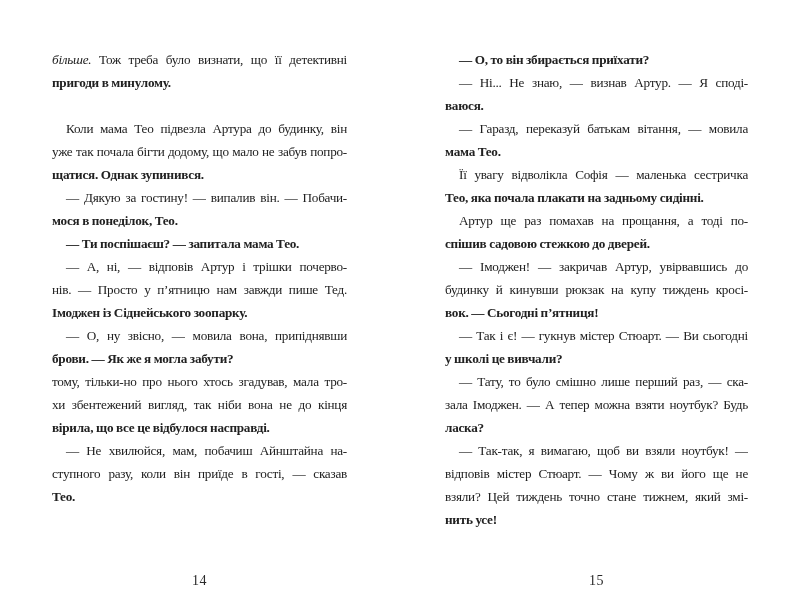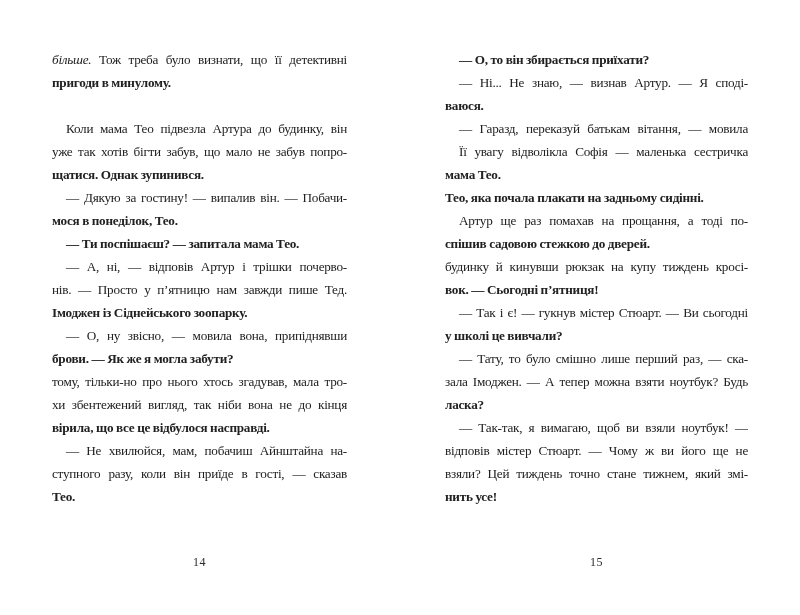--- a/index.html
+++ b/index.html
@@ -36,41 +36,41 @@
     text-align: justify;
     text-align-last: justify;
     color: #212121;
   }
   .line.end   { text-align-last: left; font-weight: bold; }
   .line.indent{ padding-left: 14px; }
   .line.blank { visibility: hidden; }
   .line i { font-style: italic; }
   .folio {
     position: absolute;
-    top: 507px;
+    top: 525px;
     left: 0;
     right: 0;
     text-align: center;
-    font-size: 12px;
+    font-size: 14px;
     letter-spacing: 0.5px;
     color: #2a2a2a;
   }
 </style>
 </head>
 <body>
 
 <div class="spread">
 
   <div class="page left">
     <div class="lines">
         <div class="line"><i>більше.</i> Тож треба було визнати, що її детективні</div>
         <div class="line end">пригоди в минулому.</div>
         <div class="line blank">&nbsp;</div>
         <div class="line indent">Коли мама Тео підвезла Артура до будинку, він</div>
-        <div class="line">уже так хотів бігти забув, що мало не забув попро-</div>
+        <div class="line">уже так почала бігти додому, що мало не забув попро-</div>
         <div class="line end">щатися. Однак зупинився.</div>
         <div class="line indent">— Дякую за гостину! — випалив він. — Побачи-</div>
         <div class="line end">мося в понеділок, Тео.</div>
         <div class="line indent end">— Ти поспішаєш? — запитала мама Тео.</div>
         <div class="line indent">— А, ні, — відповів Артур і трішки почерво-</div>
         <div class="line">нів. — Просто у п’ятницю нам завжди пише Тед.</div>
         <div class="line end">Імоджен із Сіднейського зоопарку.</div>
         <div class="line indent">— О, ну звісно, — мовила вона, припіднявши</div>
         <div class="line end">брови. — Як же я могла забути?</div>
         <div class="line">тому, тільки-но про нього хтось згадував, мала тро-</div>
@@ -82,25 +82,26 @@
       </div>
     <div class="folio">14</div>
   </div>
 
   <div class="page right">
     <div class="lines">
         <div class="line indent end">— О, то він збирається приїхати?</div>
         <div class="line indent">— Ні... Не знаю, — визнав Артур. — Я споді-</div>
         <div class="line end">ваюся.</div>
         <div class="line indent">— Гаразд, переказуй батькам вітання, — мовила</div>
+        <div class="line end">мама Тео.</div>
         <div class="line indent">Її увагу відволікла Софія — маленька сестричка</div>
-        <div class="line end">мама Тео.</div>
         <div class="line end">Тео, яка почала плакати на задньому сидінні.</div>
         <div class="line indent">Артур ще раз помахав на прощання, а тоді по-</div>
         <div class="line end">спішив садовою стежкою до дверей.</div>
+        <div class="line indent">— Імоджен! — закричав Артур, увірвавшись до</div>
         <div class="line">будинку й кинувши рюкзак на купу тиждень кросі-</div>
         <div class="line end">вок. — Сьогодні п’ятниця!</div>
         <div class="line indent">— Так і є! — гукнув містер Стюарт. — Ви сьогодні</div>
         <div class="line end">у школі це вивчали?</div>
         <div class="line indent">— Тату, то було смішно лише перший раз, — ска-</div>
         <div class="line">зала Імоджен. — А тепер можна взяти ноутбук? Будь</div>
         <div class="line end">ласка?</div>
         <div class="line indent">— Так-так, я вимагаю, щоб ви взяли ноутбук! —</div>
         <div class="line">відповів містер Стюарт. — Чому ж ви його ще не</div>
         <div class="line">взяли? Цей тиждень точно стане тижнем, який змі-</div>

